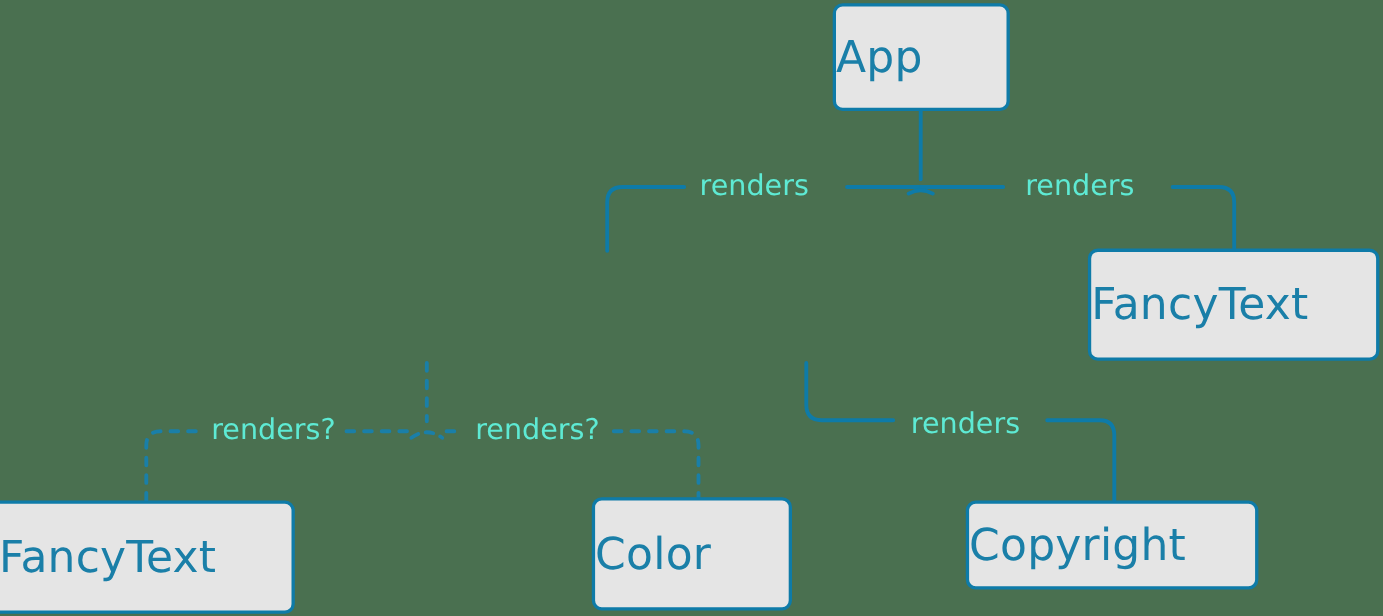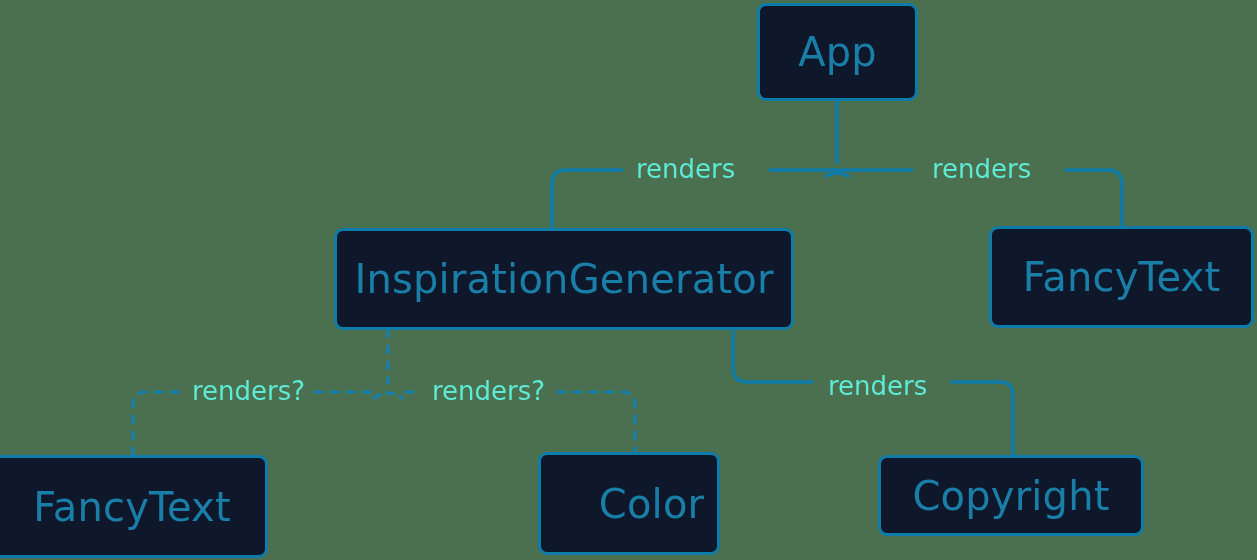--- a/index.html
+++ b/index.html
@@ -21,26 +21,26 @@
   .edge-layer {
     position: absolute;
     left: 0;
     top: 0;
     width: 1257px;
     height: 560px;
   }
   .node {
     position: absolute;
     box-sizing: border-box;
-    background: #0f172a;
+    background: #e5e5e5;
     border: 3px solid #0e7ba8;
     border-radius: 9px;
     display: flex;
     align-items: center;
-    justify-content: center;
+    justify-content: flex-start;
     color: #1a7fa8;
     z-index: 3;
   }
   .node-label {
     color: #1a7fa8;
     white-space: nowrap;
     letter-spacing: 0.2px;
   }
   
   #node-app        { left: 757px;  top: 3px;   width: 161px; height: 98px;  }
@@ -48,21 +48,21 @@
 
   #node-inspiration { left: 334px; top: 228px; width: 460px; height: 102px; }
   #node-inspiration .node-label { font-size: 40px; }
 
   #node-fancytext-top { left: 989px; top: 226px; width: 265px; height: 102px; }
   #node-fancytext-top .node-label { font-size: 40px; }
 
   #node-fancytext-bottom { left: -22px; top: 455px; width: 290px; height: 103px; }
   #node-fancytext-bottom .node-label { font-size: 40px; padding-left: 18px; }
 
-  #node-color { left: 538px; top: 452px; width: 182px; height: 103px; padding-left: 45px; }
+  #node-color { left: 538px; top: 452px; width: 182px; height: 103px; }
   #node-color .node-label { font-size: 40px; }
 
   #node-copyright { left: 878px; top: 455px; width: 266px; height: 81px; }
   #node-copyright .node-label { font-size: 40px; }
 
   .edge-label {
     position: absolute;
     color: #5eead4;
     font-size: 26px;
     white-space: nowrap;
@@ -108,23 +108,20 @@
   <div class="edge-label" id="label-renders-q-left">renders?</div>
 
   <div class="edge-label" id="label-renders-q-right">renders?</div>
 
   <div class="edge-label" id="label-renders-copy">renders</div>
 
   <div class="node" id="node-app">
     <span class="node-label">App</span>
   </div>
 
-  <div class="node" id="node-inspiration">
-    <span class="node-label">InspirationGenerator</span>
-  </div>
 
   <div class="node" id="node-fancytext-top">
     <span class="node-label">FancyText</span>
   </div>
 
   <div class="node" id="node-fancytext-bottom">
     <span class="node-label">FancyText</span>
   </div>
 
   <div class="node" id="node-color">

